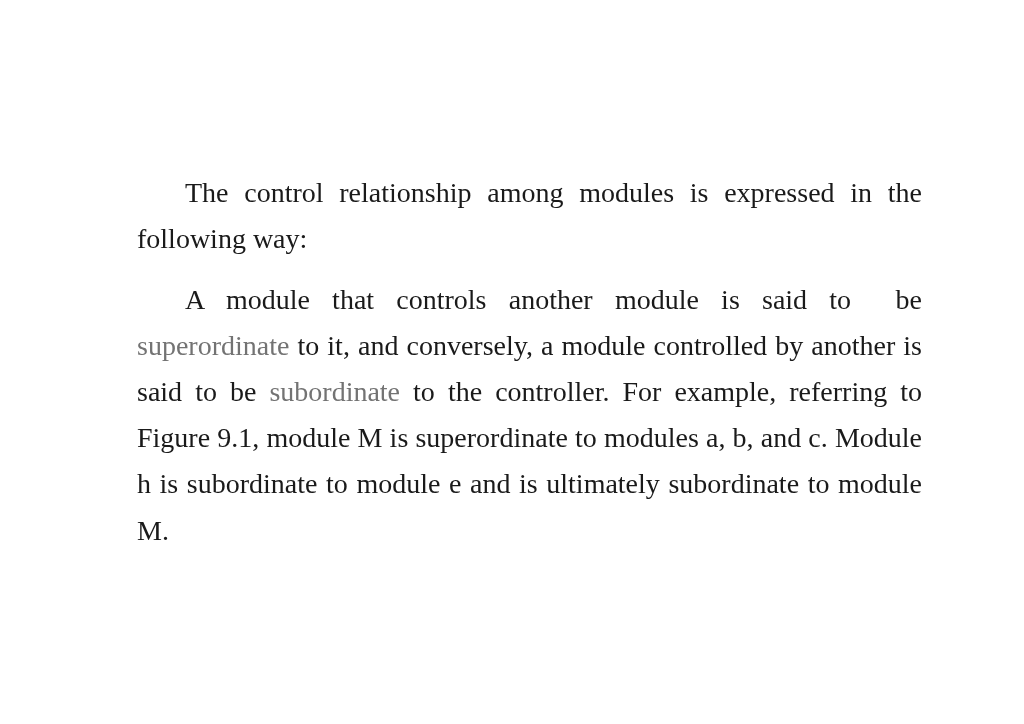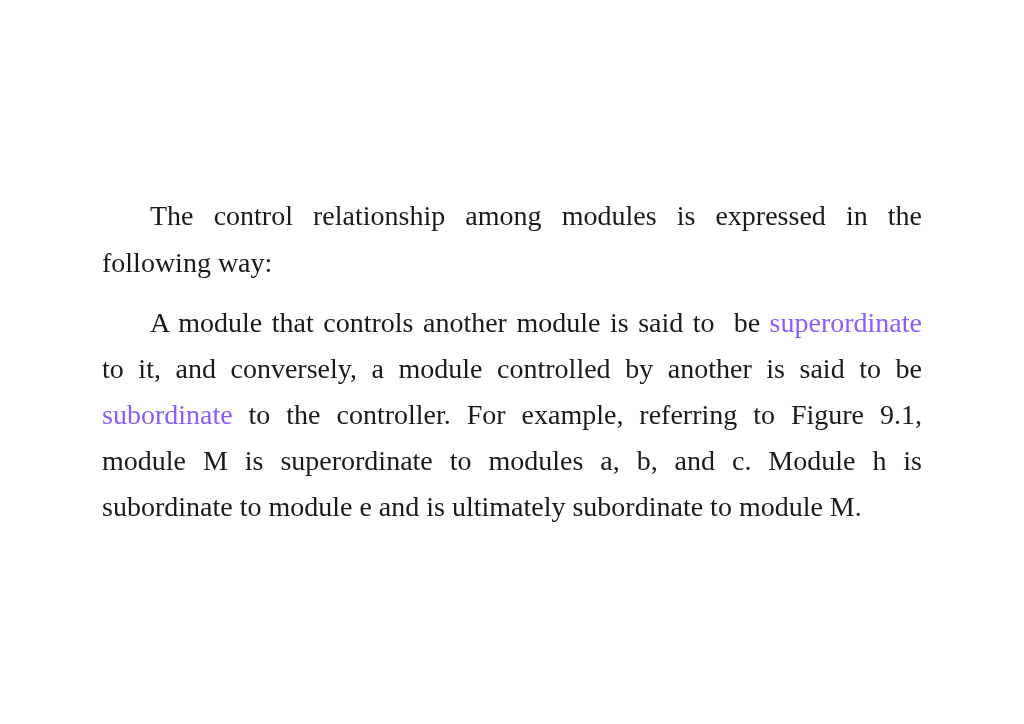--- a/index.html
+++ b/index.html
@@ -22,33 +22,34 @@
       width: 860px;
       padding: 60px 20px;
     }
 
     .paragraph {
       font-size: 28px;
       line-height: 1.65;
       text-align: justify;
       color: #1a1a1a;
       font-weight: 400;
+      margin-left: 35px;
     }
 
     .paragraph + .paragraph {
       margin-top: 0.5em;
     }
 
     .indent {
       display: inline-block;
       width: 48px;
     }
 
     .green-text {
-      color: #8b5cf6;
+      color: #737373;
     }
   </style>
 </head>
 <body>
 
 <div class="content-area">
   <p class="paragraph">
     <span class="indent"></span><span>The control relationship among modules is expressed in the following way:</span>
   </p>
   <p class="paragraph">

